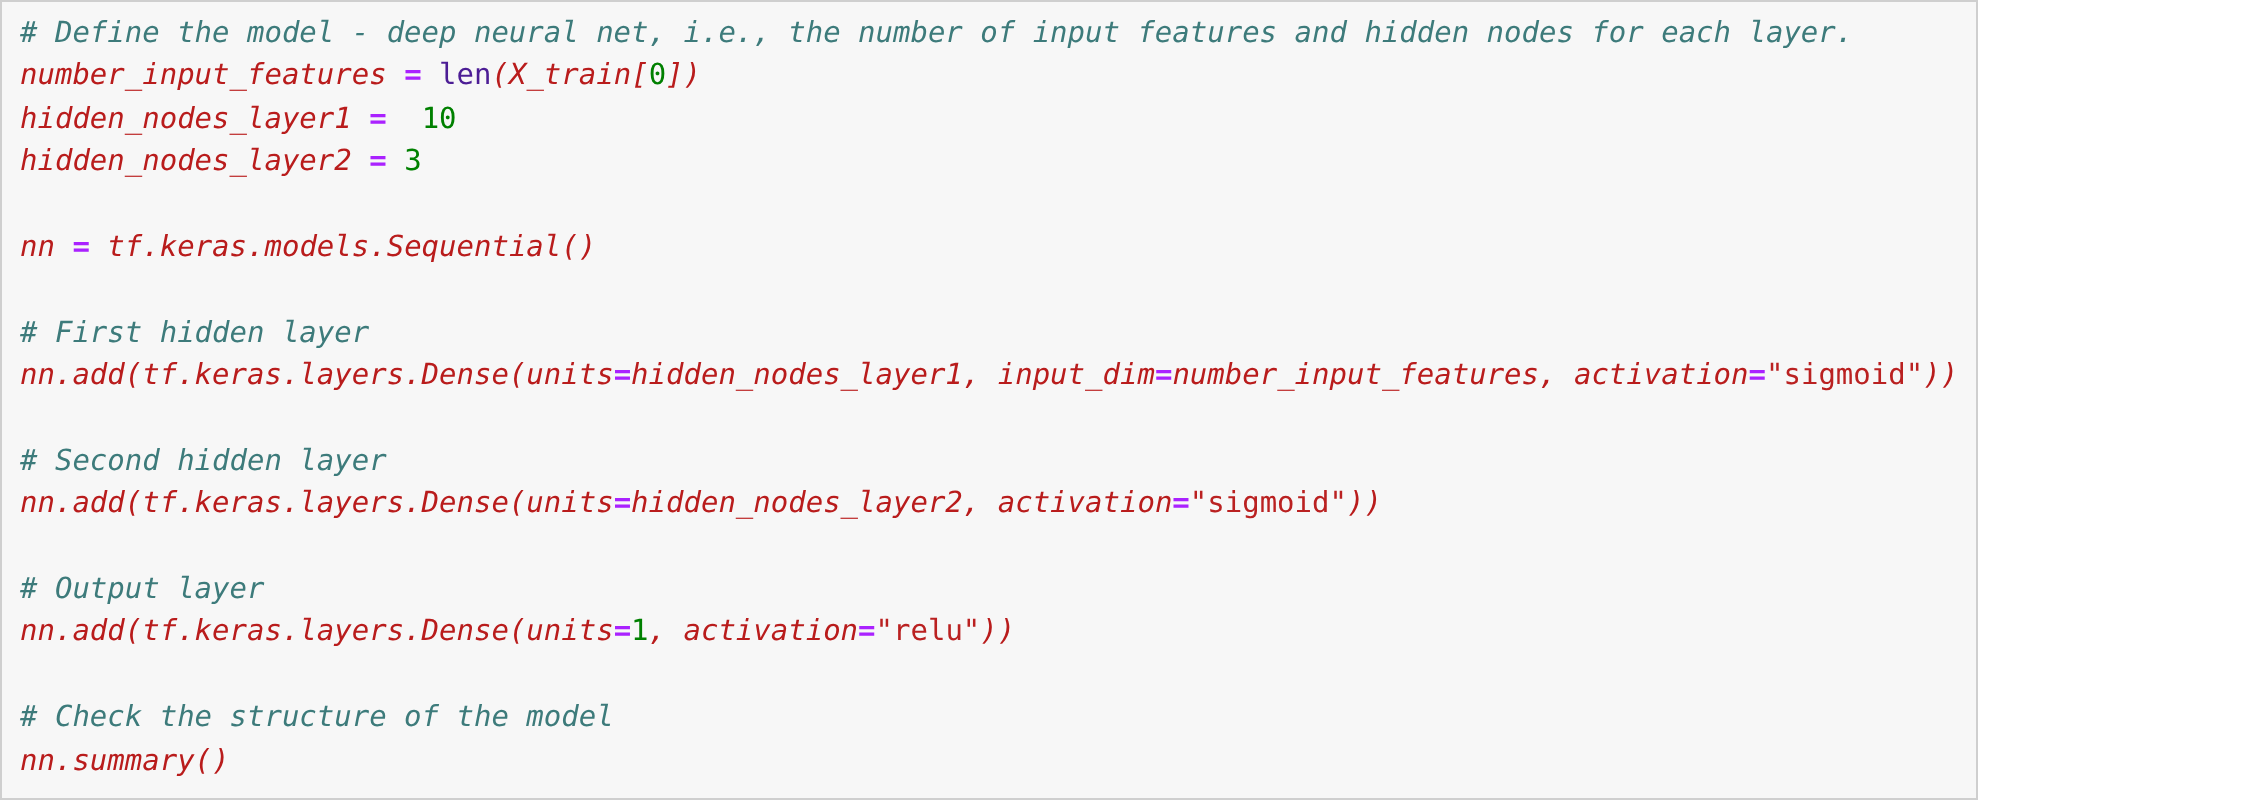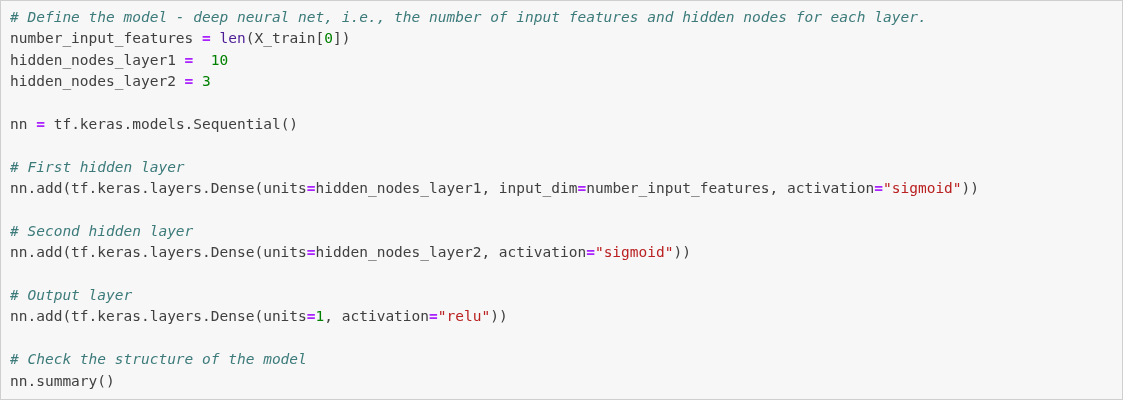--- a/index.html
+++ b/index.html
@@ -5,21 +5,21 @@
   html, body {
     margin: 0;
     padding: 0;
     background: #ffffff;
   }
   body {
     font-family: "DejaVu Sans Mono", monospace;
   }
   .cell {
     position: relative;
-    width: 1123px;
+    width: 989px;
     height: 400px;
     box-sizing: border-box;
     background: #f7f7f7;
     border: 1px solid #cfcfcf;
     border-left: 1px solid #cfcfcf;
     overflow: hidden;
   }
   .code {
     position: absolute;
     left: 9px;
@@ -47,21 +47,22 @@
   .tok-num {
     color: #008000;
   }
   .tok-builtin {
     color: #4c1d95;
   }
   .tok-str {
     color: #BA2121;
   }
   .tok-plain {
-    color: #404040;
+    color: #b91c1c;
+    font-style: italic;
   }
 </style>
 </head>
 <body>
 
 <div class="cell">
   <div class="code" id="code-root"><div class="line"><span class="tok-comment"># Define the model - deep neural net, i.e., the number of input features and hidden nodes for each layer.</span></div><div class="line"><span class="tok-plain">number_input_features </span><span class="tok-op">=</span><span class="tok-plain"> </span><span class="tok-builtin">len</span><span class="tok-plain">(X_train[</span><span class="tok-num">0</span><span class="tok-plain">])</span></div><div class="line"><span class="tok-plain">hidden_nodes_layer1 </span><span class="tok-op">=</span><span class="tok-plain">  </span><span class="tok-num">10</span></div><div class="line"><span class="tok-plain">hidden_nodes_layer2 </span><span class="tok-op">=</span><span class="tok-plain"> </span><span class="tok-num">3</span></div><div class="line">&nbsp;</div><div class="line"><span class="tok-plain">nn </span><span class="tok-op">=</span><span class="tok-plain"> tf.keras.models.Sequential()</span></div><div class="line">&nbsp;</div><div class="line"><span class="tok-comment"># First hidden layer</span></div><div class="line"><span class="tok-plain">nn.add(tf.keras.layers.Dense(units</span><span class="tok-op">=</span><span class="tok-plain">hidden_nodes_layer1, input_dim</span><span class="tok-op">=</span><span class="tok-plain">number_input_features, activation</span><span class="tok-op">=</span><span class="tok-str">"sigmoid"</span><span class="tok-plain">))</span></div><div class="line">&nbsp;</div><div class="line"><span class="tok-comment"># Second hidden layer</span></div><div class="line"><span class="tok-plain">nn.add(tf.keras.layers.Dense(units</span><span class="tok-op">=</span><span class="tok-plain">hidden_nodes_layer2, activation</span><span class="tok-op">=</span><span class="tok-str">"sigmoid"</span><span class="tok-plain">))</span></div><div class="line">&nbsp;</div><div class="line"><span class="tok-comment"># Output layer</span></div><div class="line"><span class="tok-plain">nn.add(tf.keras.layers.Dense(units</span><span class="tok-op">=</span><span class="tok-num">1</span><span class="tok-plain">, activation</span><span class="tok-op">=</span><span class="tok-str">"relu"</span><span class="tok-plain">))</span></div><div class="line">&nbsp;</div><div class="line"><span class="tok-comment"># Check the structure of the model</span></div><div class="line"><span class="tok-plain">nn.summary()</span></div></div>
 </div>
 
 </body></html>

